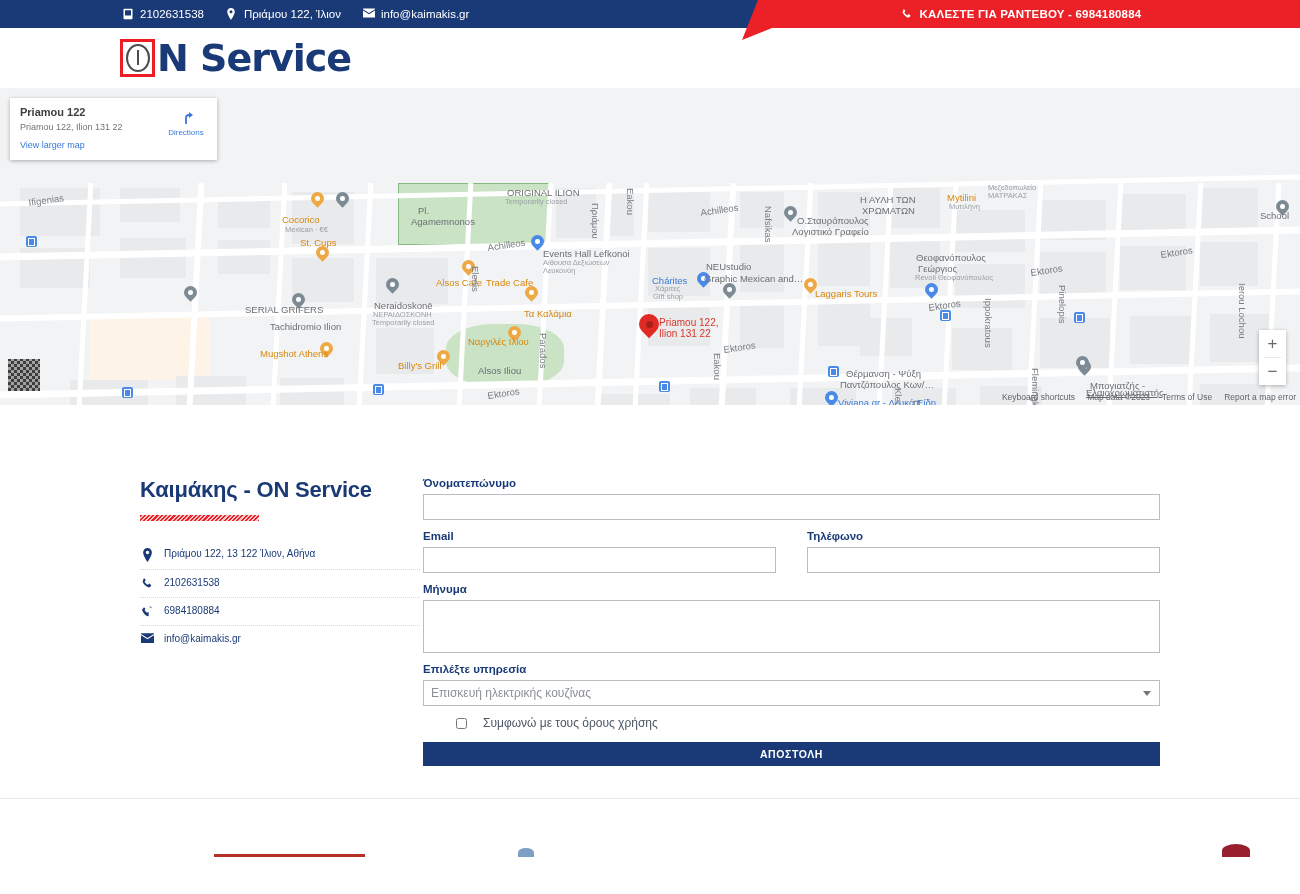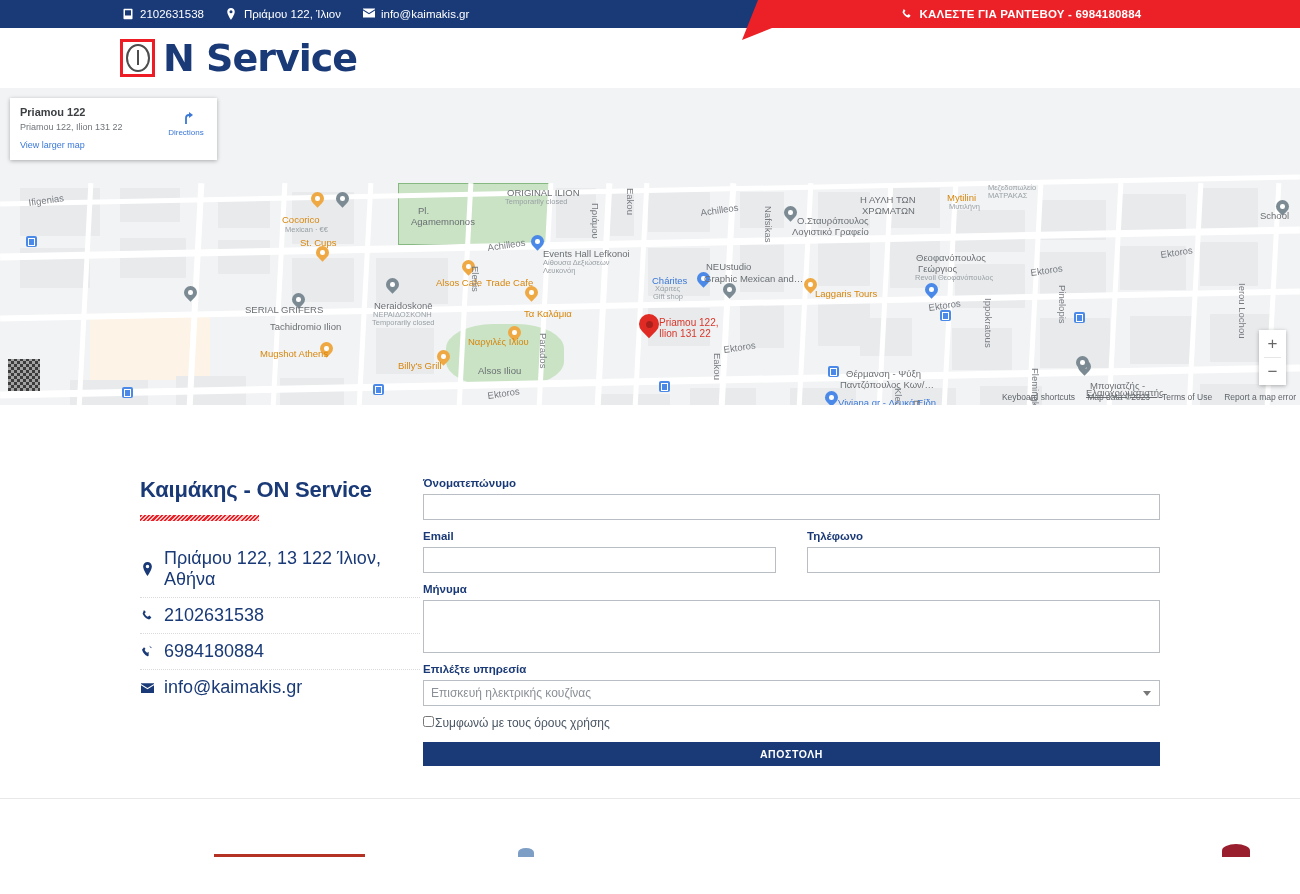--- a/index.html
+++ b/index.html
@@ -52,21 +52,21 @@
     position:relative;
   }
   .logo-circle:after{
     content:""; position:absolute; left:50%; top:4px;
     transform:translateX(-50%);
     width:2px; height:15px; background:#4d4d4d;
   }
   .logo-text{
     font-family:"DejaVu Sans", sans-serif;
     font-size:38px; font-weight:bold; color:#1a3a77;
-    margin-left:8px; letter-spacing:-1px; line-height:1;
+    margin-left:2px; letter-spacing:-1px; line-height:1;
   }
 
   .mainnav{
     margin-left:auto; margin-right:108px;
     display:flex; align-items:center; gap:31px;
     font-size:12.5px; font-weight:bold; letter-spacing:.3px;
   }
   .nav-link{ color:#1a3a77; text-decoration:none; white-space:nowrap;
              display:flex; align-items:center; gap:6px; cursor:pointer; }
   .nav-link.active{ color:#ee1c25; }
@@ -163,22 +163,22 @@
 
   .leftcol{ width:290px; padding-left:10px; }
   .co-title{ font-size:22px; font-weight:bold; color:#1a3a77; letter-spacing:-.2px; }
   .co-sep{
     width:119px; height:6px; margin-top:12px;
     background:
       repeating-linear-gradient(135deg,#ec2027 0 1.5px, rgba(236,32,39,.25) 1.5px 3px);
   }
   .co-list{ margin-top:20px; }
   .co-row{
-    display:flex; align-items:center; gap:10px;
-    font-size:18px; color:#1a3a77; padding:7px 0;
+    display:flex; gap:10px;
+    font-size:10px; color:#1a3a77; padding:7px 0;
     border-bottom:1px dotted #d8dade;
   }
   .co-row:last-child{ border-bottom:none; }
   .co-ico{ width:14px; display:flex; justify-content:center; flex:0 0 14px; }
   .co-ico svg{ fill:#1a3a77; display:block; }
 
   .rightcol{ width:740px; padding-left:3px; }
   .frow{ display:flex; gap:31px; }
   .fgroup{ flex:1; margin-bottom:10px; }
   .fgroup.full{ width:100%; }
@@ -195,21 +195,21 @@
     display:flex; align-items:center; position:relative; cursor:pointer;
   }
   .fselect .sc{ position:absolute; right:8px; width:0;height:0;
     border-left:4px solid transparent;border-right:4px solid transparent;
     border-top:5px solid #777; }
   .ftextarea{
     width:100%; height:53px; border:1px solid #b9bec4; background:#fff;
     font-family:"Liberation Sans", sans-serif; font-size:12px; color:#333;
     padding:5px 7px; outline:none; resize:none; display:block; border-radius:0;
   }
-  .fcheckrow{ display:flex; align-items:flex-start; gap:1px; margin-top:8px; }
+  .fcheckrow{ display:flex; align-items:center; gap:16px; margin-top:8px;margin-left:33px; }
   .fcheckrow input{ margin:0; width:11px; height:11px; }
   .fcheckrow label{ font-size:12px; color:#4a5663; cursor:pointer; }
   .fsubmit{
     width:100%; height:24px; margin-top:12px; border:none;
     background:#1a3a77; color:#fff; font-size:10.5px; font-weight:bold;
     letter-spacing:.6px; cursor:pointer;
     font-family:"Liberation Sans", sans-serif;
   }
 
   

